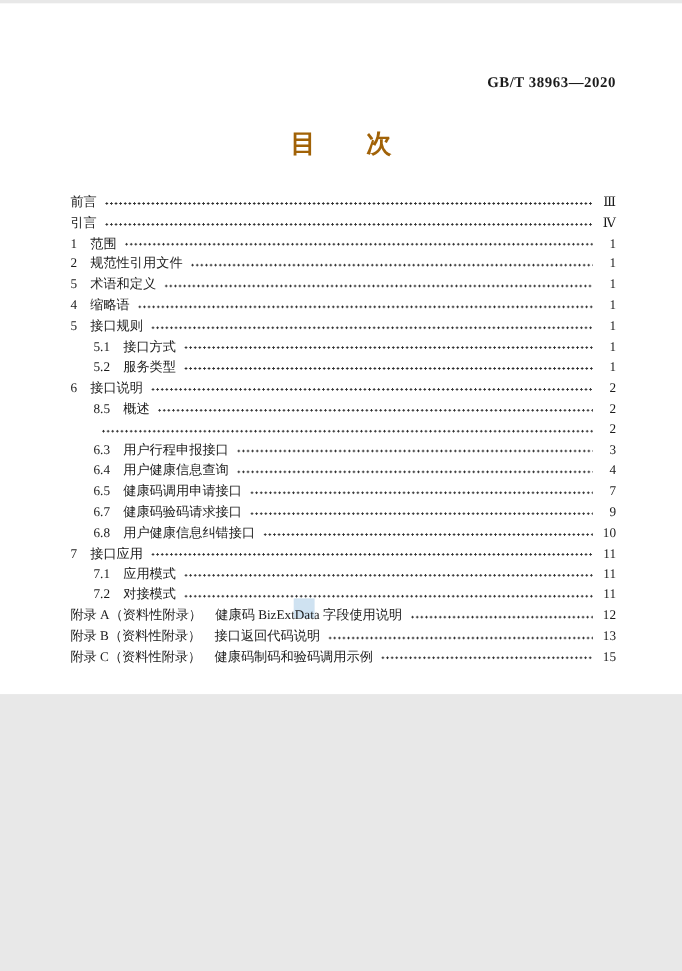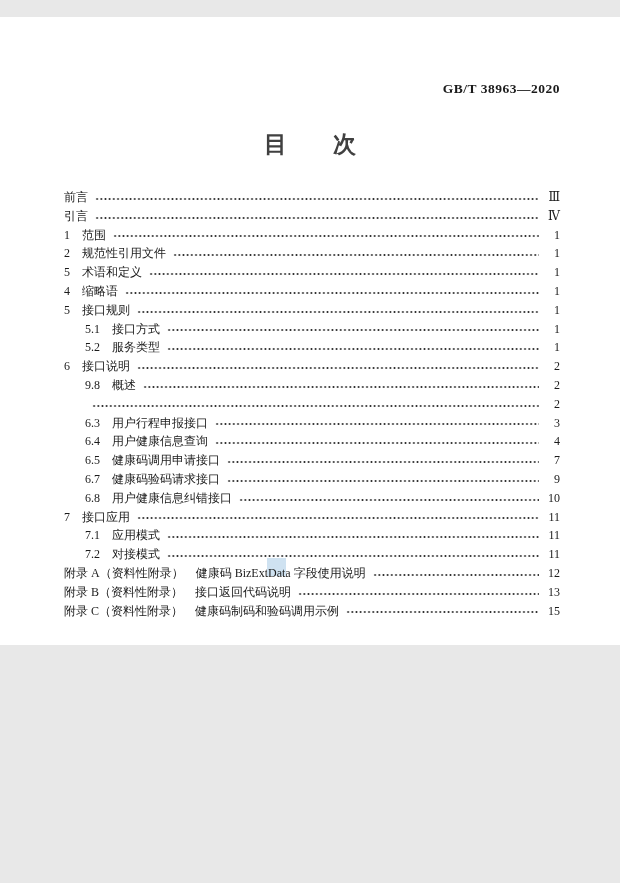--- a/index.html
+++ b/index.html
@@ -1,20 +1,20 @@
 <!DOCTYPE html>
 <html style="--hl-color: #cfe2f1;"><head>
 <meta charset="utf-8">
 <style>
   html, body { margin: 0; padding: 0; background: #e8e8e8; }
   .page {
     position: relative;
     width: 620px;
     height: 628px;
-    margin: 17px auto;
+    margin: 3px auto;
     background: #ffffff;
     font-family: "Liberation Serif", "DejaVu Serif", serif;
     color: #1b1b1b;
     overflow: hidden;
     isolation: isolate;
   }
   .std-number {
     position: absolute;
     top: 64px;
     right: 60px;
@@ -26,21 +26,21 @@
   .doc-title {
     position: absolute;
     top: 112px;
     left: 0;
     width: 100%;
     margin: 0;
     text-align: center;
     font-size: 23px;
     font-weight: bold;
     font-family: "DejaVu Sans", sans-serif;
-    color: #404040;
+    color: #a16207;
   }
   .toc {
     position: absolute;
     top: 171px;
     left: 64px;
     right: 60px;
   }
   .toc-row {
     display: flex;
     align-items: center;
@@ -145,21 +145,21 @@
     <span class="toc-page">1</span>
   </div>
 
   <div class="toc-row">
     <span class="toc-label">6　接口说明</span>
     <span class="leader"></span>
     <span class="toc-page">2</span>
   </div>
 
   <div class="toc-row indent">
-    <span class="toc-label">9.8　概述</span>
+    <span class="toc-label">8.5　概述</span>
     <span class="leader"></span>
     <span class="toc-page">2</span>
   </div>
 
   <div class="toc-row indent">
     <span class="leader"></span>
     <span class="toc-page">2</span>
   </div>
 
   <div class="toc-row indent">

